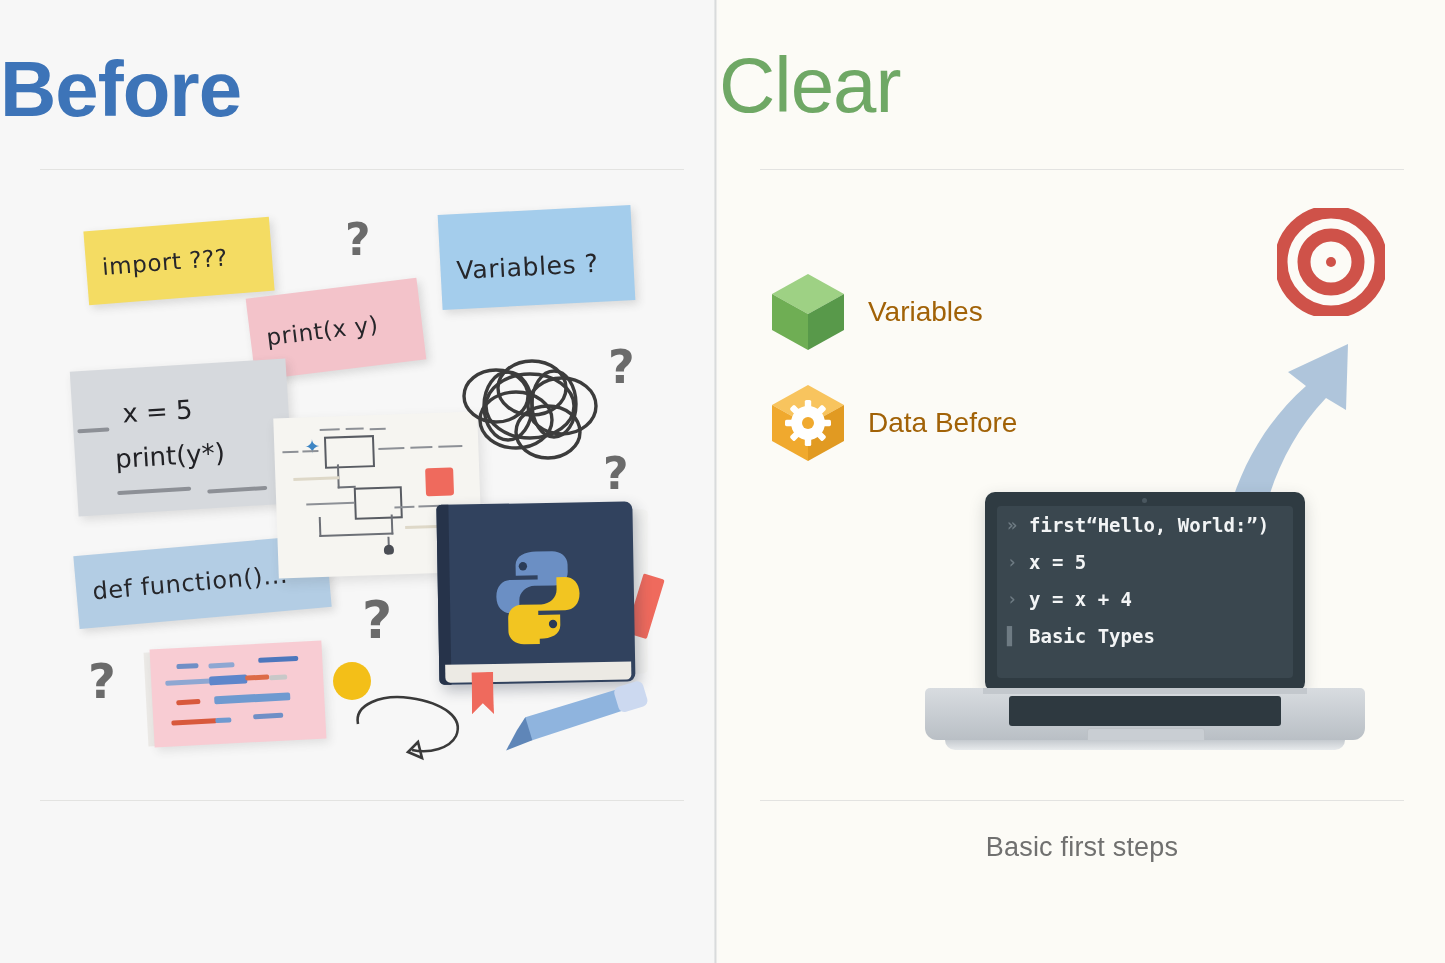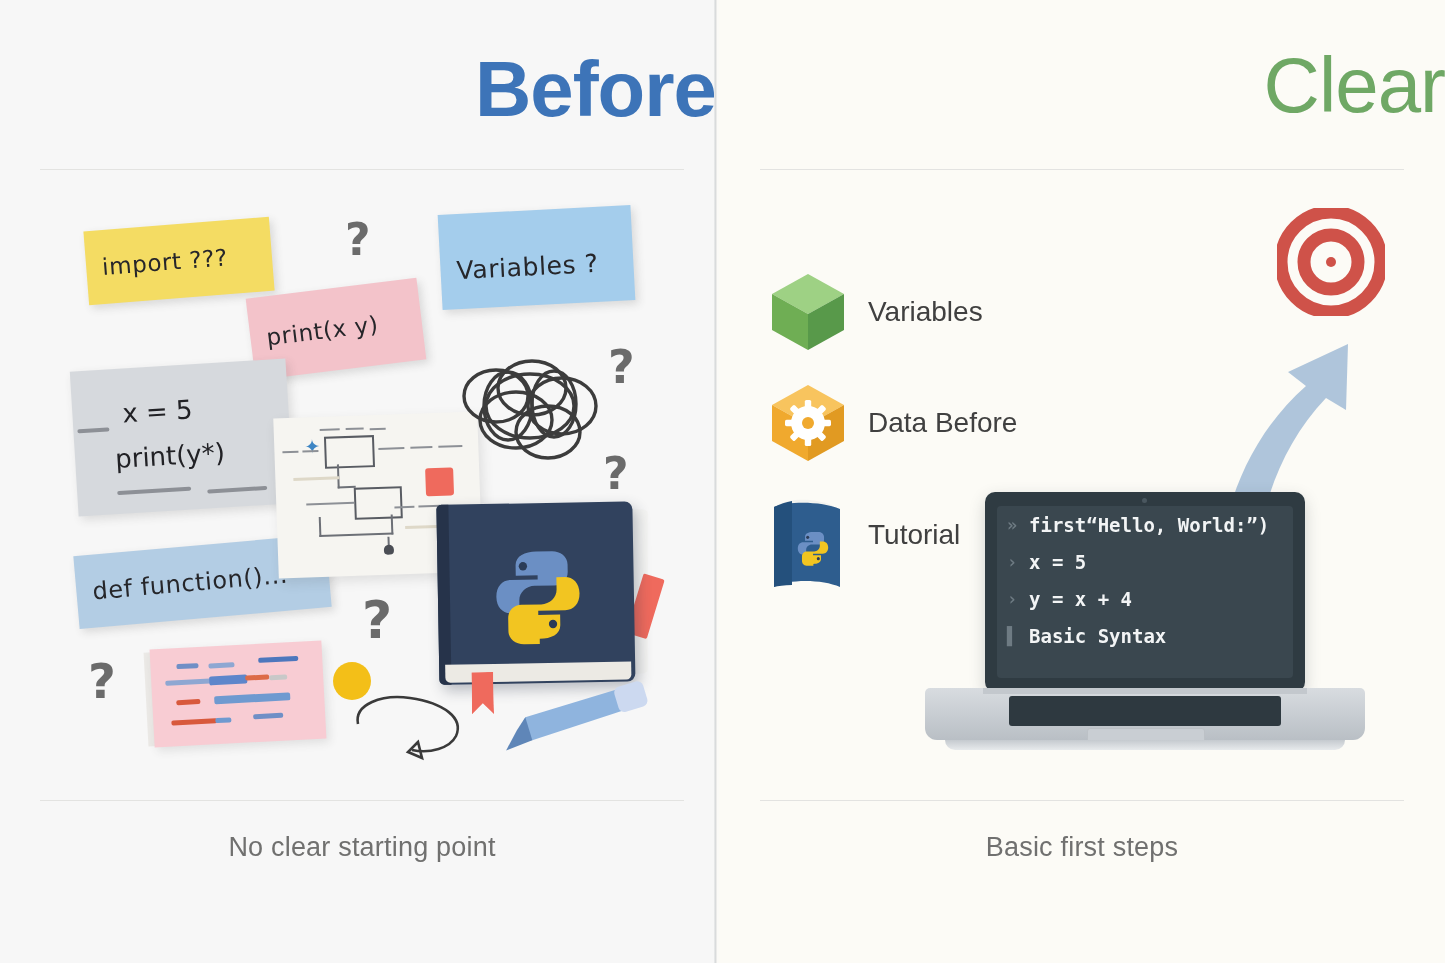--- a/index.html
+++ b/index.html
@@ -11,21 +11,21 @@
   .stage{position:relative;width:1445px;height:963px;}
 
   
   .panel{position:absolute;top:0;height:963px;}
   .panel-before{left:0;width:716px;background:#f7f7f7;}
   .panel-after{left:719px;width:726px;background:#fcfbf6;}
   .divider{position:absolute;left:714px;top:0;width:3px;height:963px;
            background:linear-gradient(to right,#eceded,#d9dbdc,#f4f3f0);}
 
   
-  .title{position:absolute;width:100%;text-align:right;
+  .title{position:absolute;width:100%;text-align:left;
          font-weight:bold;font-size:78px;letter-spacing:-1px;line-height:1;}
   .title-before{top:50px;color:#3d74b8;}
   .title-after{top:46px;color:#6fa865;font-weight:normal;}
   .rule{position:absolute;height:1px;background:#e3e3e1;}
   .rule.top-l{left:40px;width:644px;top:169px;}
   .rule.top-r{left:760px;width:644px;top:169px;}
   .rule.bot-l{left:40px;width:644px;top:800px;}
   .rule.bot-r{left:760px;width:644px;top:800px;}
   .caption{position:absolute;text-align:center;font-size:27px;color:#70706f;
            letter-spacing:.2px;}
@@ -125,21 +125,21 @@
   .curvearrow{position:absolute;left:352px;top:690px;width:120px;height:80px;}
   .curvearrow path{fill:none;stroke:#3a3a3a;stroke-width:2.6;}
 
   
   .crayon{position:absolute;left:492px;top:690px;width:170px;height:44px;
           transform:rotate(-17deg);}
 
   
   .feature{position:absolute;display:flex;align-items:center;}
   .feat-icon{width:76px;height:80px;position:relative;margin-right:22px;}
-  .feat-label{font-size:28px;color:#404040;text-align:right;}
+  .feat-label{font-size:28px;color:#a16207;text-align:right;}
   .f1{left:770px;top:272px;}
   .f2{left:770px;top:383px;}
   .f3{left:770px;top:495px;}
 
   
   .cube{position:absolute;width:76px;height:80px;}
 
   
   .bookicon{position:absolute;width:80px;height:96px;}
 
@@ -292,21 +292,20 @@
       <path d="M66 52 L56 62 L70 68 Z" fill="#3a3a3a" stroke="none"></path>
     </svg>
 
     <svg class="crayon" viewBox="0 0 170 44">
       <path d="M18 30 L34 12 L132 12 L132 34 L34 36 Z" fill="#8fb4de"></path>
       <path d="M6 38 L22 22 L34 12 L34 36 Z" fill="#5f86b8"></path>
       <rect x="126" y="10" width="30" height="26" rx="6" fill="#ccd9f0"></rect>
     </svg>
 
     <div class="rule bot-l"></div>
-    <div class="caption caption-l">No clear starting point</div>
   </div>
 
   <div class="divider"></div>
 
   <div class="panel panel-after"></div>
 
   <div class="title title-after" style="left:719px;width:726px;">Clear</div>
   <div class="rule top-r"></div>
 
   <svg class="target" viewBox="0 0 108 108">
@@ -348,56 +347,40 @@
             <rect x="-23" y="-3.2" width="9" height="6.4" rx="1.6" transform="rotate(45)"></rect>
             <rect x="14" y="-3.2" width="9" height="6.4" rx="1.6" transform="rotate(45)"></rect>
           </g>
           <circle r="6" fill="#f0a92e"></circle>
         </g>
       </svg>
     </div>
     <div class="feat-label">Data Before</div>
   </div>
 
-  <div class="feature f3">
-    <div class="feat-icon">
-      <svg class="bookicon" viewBox="0 0 80 96">
-        <path d="M8 10 C22 2 46 4 62 10 L62 86 C46 80 22 78 8 86 Z" fill="#f3f3ef"></path>
-        <path d="M4 12 C18 6 52 6 70 14 L70 92 C52 84 18 84 4 92 Z" fill="#2e5d8e"></path>
-        <path d="M4 12 C10 9 16 7 22 6 L22 90 C14 90 8 91 4 92 Z" fill="#24507c"></path>
-        <g transform="translate(24,34) scale(0.38)">
-          <path fill="#6b8fc4" d="M49 8c-11 0-20 4-20 13v10h21v4H24c-8 0-14 6-14 16s6 16 14 16h8V55c0-8 7-14 15-14h19c7 0 13-5 13-13V21c0-8-7-13-15-13H49z"></path>
-          <circle cx="36" cy="22" r="4" fill="#2b3c57"></circle>
-          <path fill="#f2c521" d="M51 92c11 0 20-4 20-13V69H50v-4h26c8 0 14-6 14-16s-6-16-14-16h-8v12c0 8-7 14-15 14H34c-7 0-13 5-13 13v12c0 8 7 13 15 13h15z"></path>
-          <circle cx="64" cy="78" r="4" fill="#2b3c57"></circle>
-        </g>
-      </svg>
-    </div>
-    <div class="feat-label">Tutorial</div>
-  </div>
 
   <div class="laptop">
     <div class="lap-lid">
       <div class="lap-cam"></div>
       <div class="lap-screen">
         <div class="code-line">
           <span class="code-gutter">»</span>
           <span>first“Hello, World:”)</span>
         </div>
         <div class="code-line">
           <span class="code-gutter">›</span>
           <span>x = 5</span>
         </div>
         <div class="code-line">
           <span class="code-gutter">›</span>
           <span>y = x + 4</span>
         </div>
         <div class="code-line">
           <span class="code-gutter">▌</span>
-          <span>Basic Syntax</span>
+          <span>Basic Types</span>
         </div>
       </div>
     </div>
     <div class="lap-base"></div>
     <div class="lap-hinge"></div>
     <div class="lap-keys"></div>
     <div class="lap-trackpad"></div>
     <div class="lap-foot"></div>
   </div>
 

